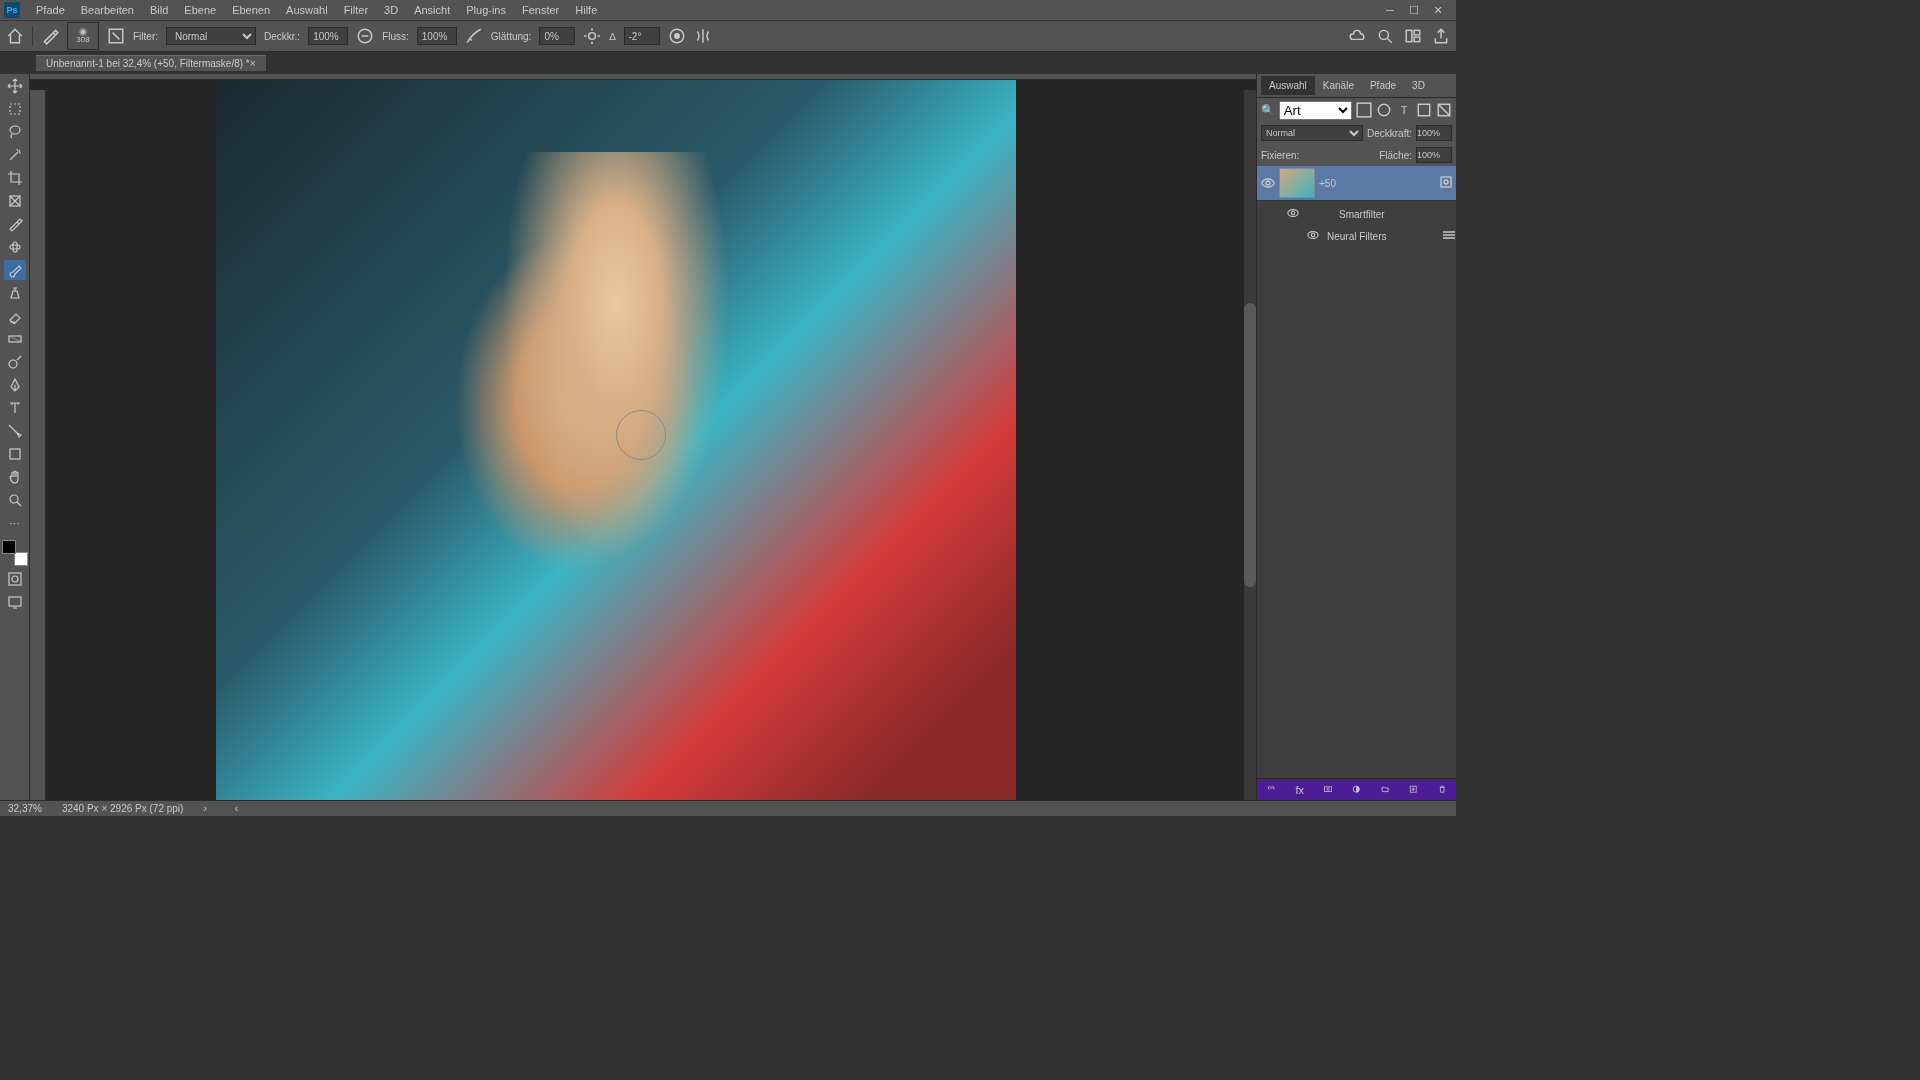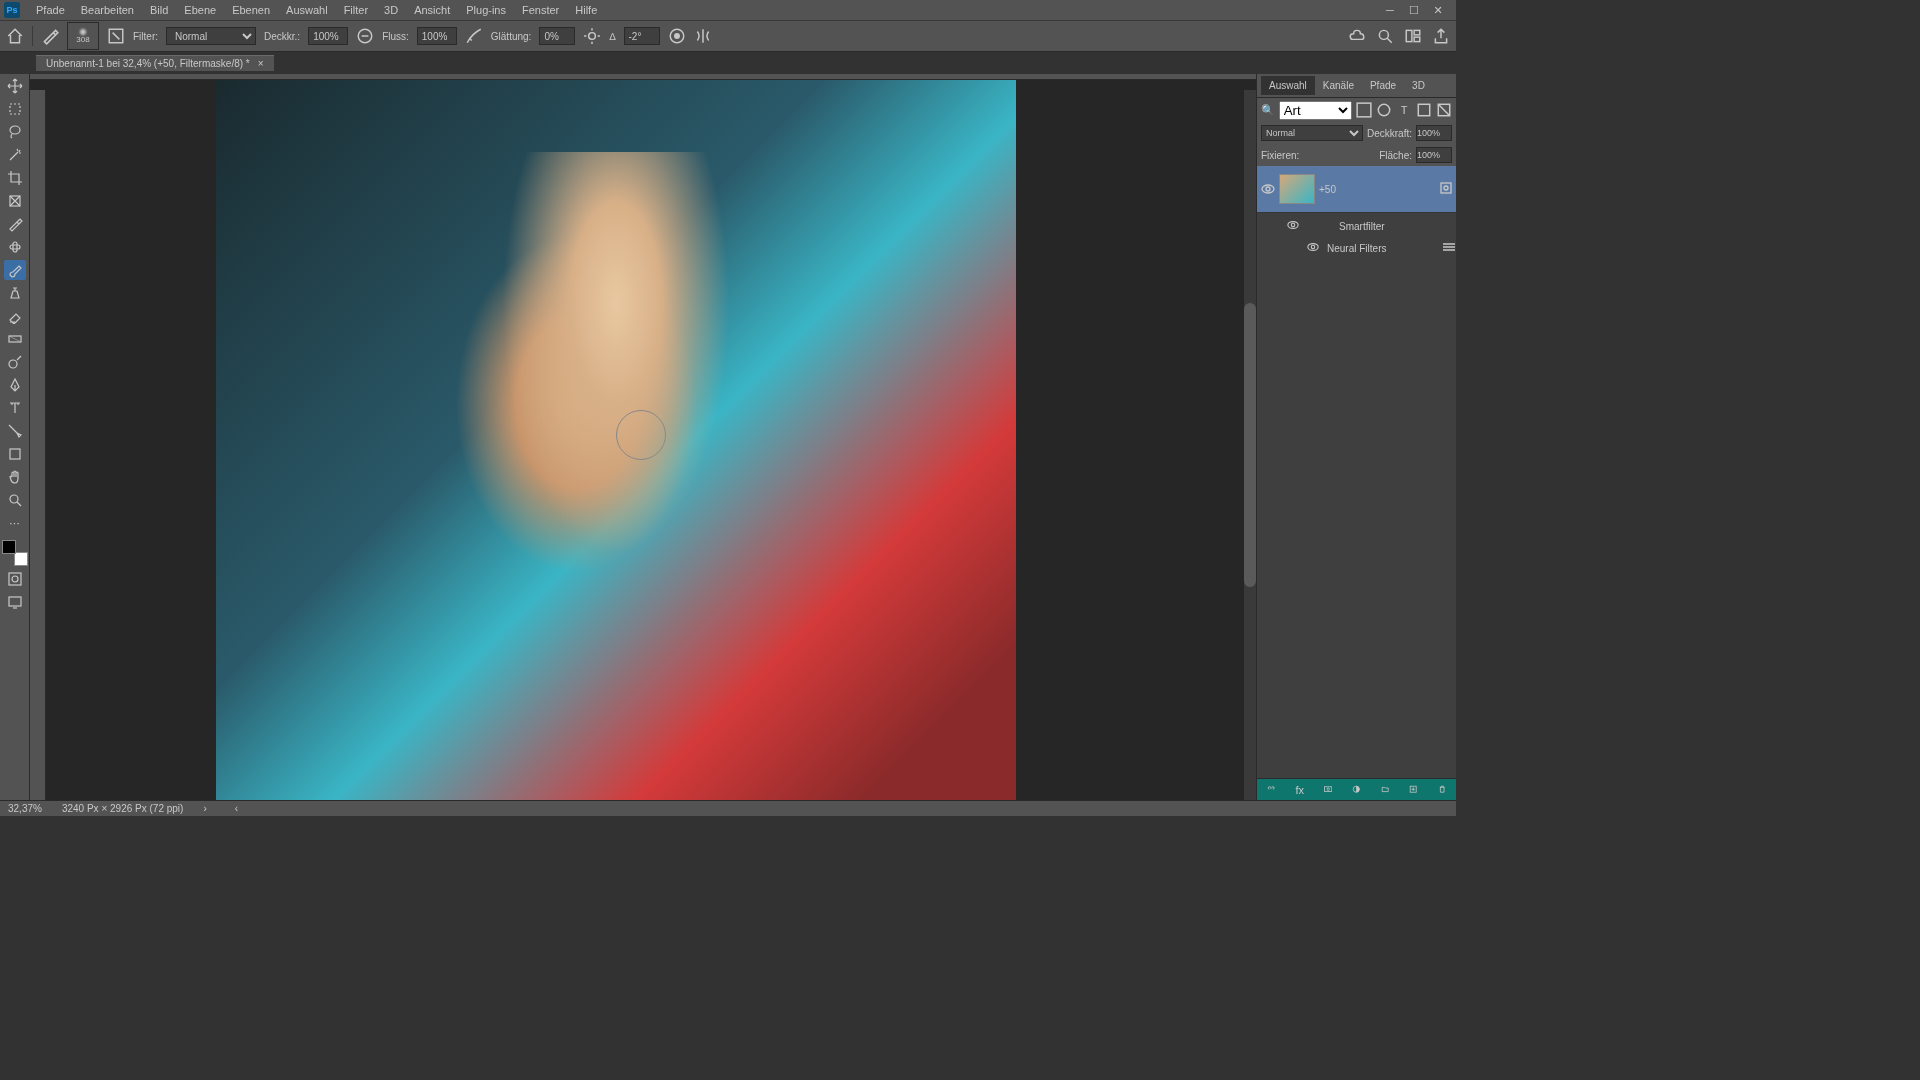--- a/index.html
+++ b/index.html
@@ -17,21 +17,21 @@
 .optbar .ico { width: 18px; height: 18px; display:flex; align-items:center; justify-content:center; cursor:pointer; }
 .optbar .lbl { font-size: 10px; color: #c8c8c8; }
 .optbar select, .optbar input { background: #3f3f3f; border: 1px solid #2a2a2a; color: #c8c8c8; font-size: 10px; height: 18px; padding: 0 4px; }
 .optbar .sep { width: 1px; height: 20px; background: #3a3a3a; }
 .optbar .brush-thumb { width: 32px; height: 28px; border: 1px solid #2a2a2a; display:flex; flex-direction:column; align-items:center; justify-content:center; }
 .optbar .brush-dot { width: 6px; height: 6px; background: #c8c8c8; border-radius: 50%; filter: blur(1px); }
 .optbar .right { margin-left: auto; display:flex; gap:10px; }
 
 
 .doctab-row { height: 22px; background: #323232; display:flex; align-items: center; padding-left: 36px; }
-.doctab { background: #535353; padding: 2px 10px; font-size: 10px; display:flex; align-items:center; gap:8px; border-top: 1px solid #6a6a6a; }
+.doctab { background: #535353; padding: 2px 10px; font-size: 10px; display:flex; align-items:center; border-top: 1px solid #6a6a6a; }
 
 
 .main { display: flex; height: calc(100% - 20px - 32px - 22px - 16px); }
 .toolbox { width: 30px; background: #535353; display: flex; flex-direction: column; align-items: center; padding-top: 2px; gap: 3px; border-right: 1px solid #2a2a2a; }
 .tool { width: 22px; height: 20px; display:flex; align-items:center; justify-content:center; cursor:pointer; border-radius: 2px; }
 .tool.active { background: #3a6ea5; }
 .tool svg { width: 16px; height: 16px; stroke: #c8c8c8; fill: none; stroke-width: 1.2; }
 .fgbg { position: relative; width: 26px; height: 26px; margin-top: 4px; }
 .fgbg .sw { position: absolute; width: 14px; height: 14px; border: 1px solid #888; }
 .fgbg .fg { top: 0; left: 0; background: #000; }
@@ -56,27 +56,27 @@
 
 .panels { width: 200px; background: #535353; border-left: 1px solid #2a2a2a; display: flex; flex-direction: column; }
 .ptabs { height: 24px; display:flex; align-items:center; border-bottom: 1px solid #2a2a2a; padding: 0 4px; }
 .ptab { padding: 4px 8px; font-size: 10px; cursor:pointer; }
 .ptab.active { background: #323232; }
 .psearch { height: 24px; display:flex; align-items:center; padding: 0 4px; gap: 4px; }
 .psearch .pico { width: 16px; height: 16px; cursor:pointer; display:flex; align-items:center; justify-content:center; }
 .prow { height: 22px; display:flex; align-items:center; padding: 0 4px; gap: 4px; font-size: 10px; }
 .prow select, .prow input { background: #3f3f3f; border: 1px solid #2a2a2a; color: #c8c8c8; height: 16px; font-size: 9px; }
 .layers { flex:1; background: #3f3f3f; overflow-y:auto; }
-.layer { display:flex; align-items:center; padding: 8px 4px; gap: 4px; border-bottom: 1px solid #353535; }
+.layer { display:flex; align-items:center; padding: 2px 4px; gap: 4px; border-bottom: 1px solid #353535; }
 .layer.sel { background: #5a7aa5; }
 .layer .eye { width: 14px; height: 14px; cursor:pointer; }
 .layer .lthumb { width: 36px; height: 30px; background: linear-gradient(135deg,#d4a87a,#3ab5c5); border: 1px solid #888; position:relative; }
 .layer .lname { font-size: 10px; }
 .sublayer { padding-left: 30px; display:flex; align-items:center; gap: 8px; font-size: 10px; padding-top:2px; padding-bottom:2px; }
-.pfooter { height: 22px; background: #0f766e; border-top: 1px solid #2a2a2a; display:flex; align-items:center; justify-content:flex-end; gap: 20px; padding: 0 10px; }
+.pfooter { height: 22px; background: #4c1d95; border-top: 1px solid #2a2a2a; display:flex; align-items:center; justify-content:flex-end; gap: 20px; padding: 0 10px; }
 .pfooter .pfi { width: 16px; height: 16px; cursor:pointer; display:flex; align-items:center; justify-content:center; }
 
 
 .statusbar { height: 16px; background: #535353; border-top: 1px solid #2a2a2a; display:flex; align-items:center; padding: 0 8px; gap: 20px; font-size: 10px; }
 
 svg { stroke: #c8c8c8; fill: none; stroke-width: 1.3; }
 </style>
 </head>
 <body>
 

